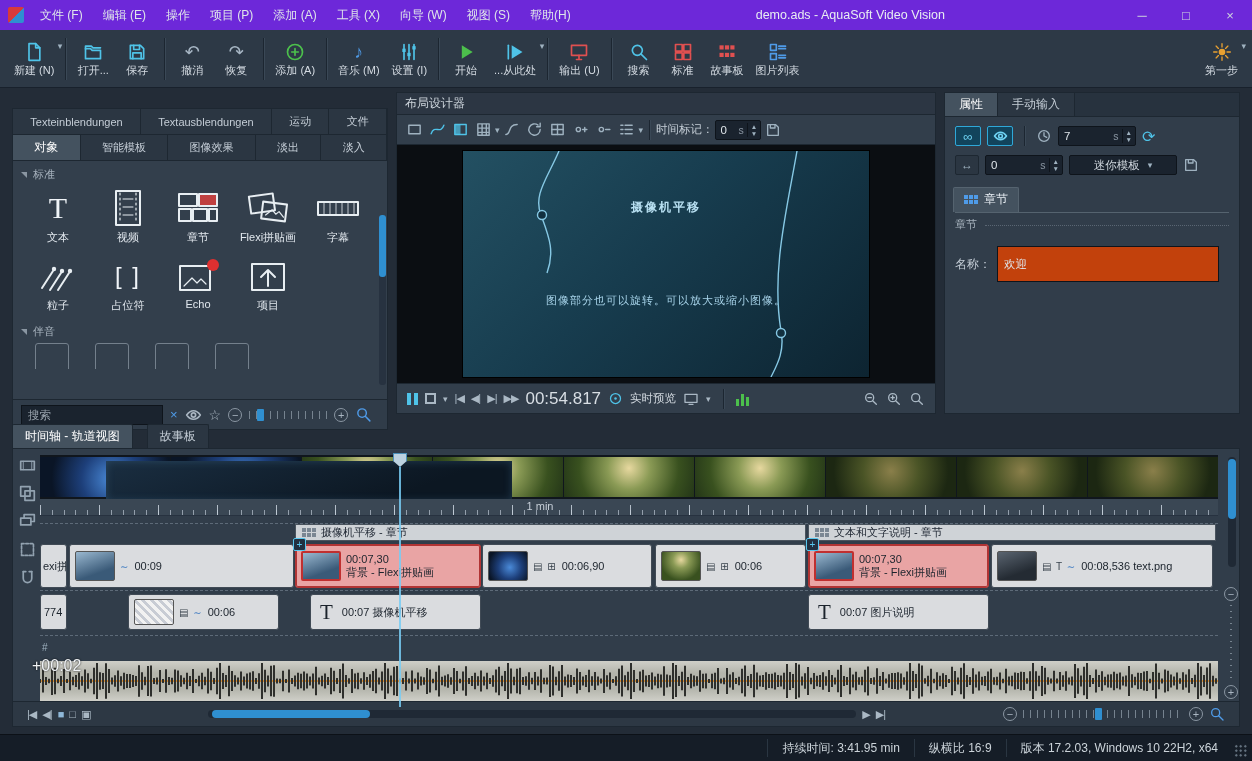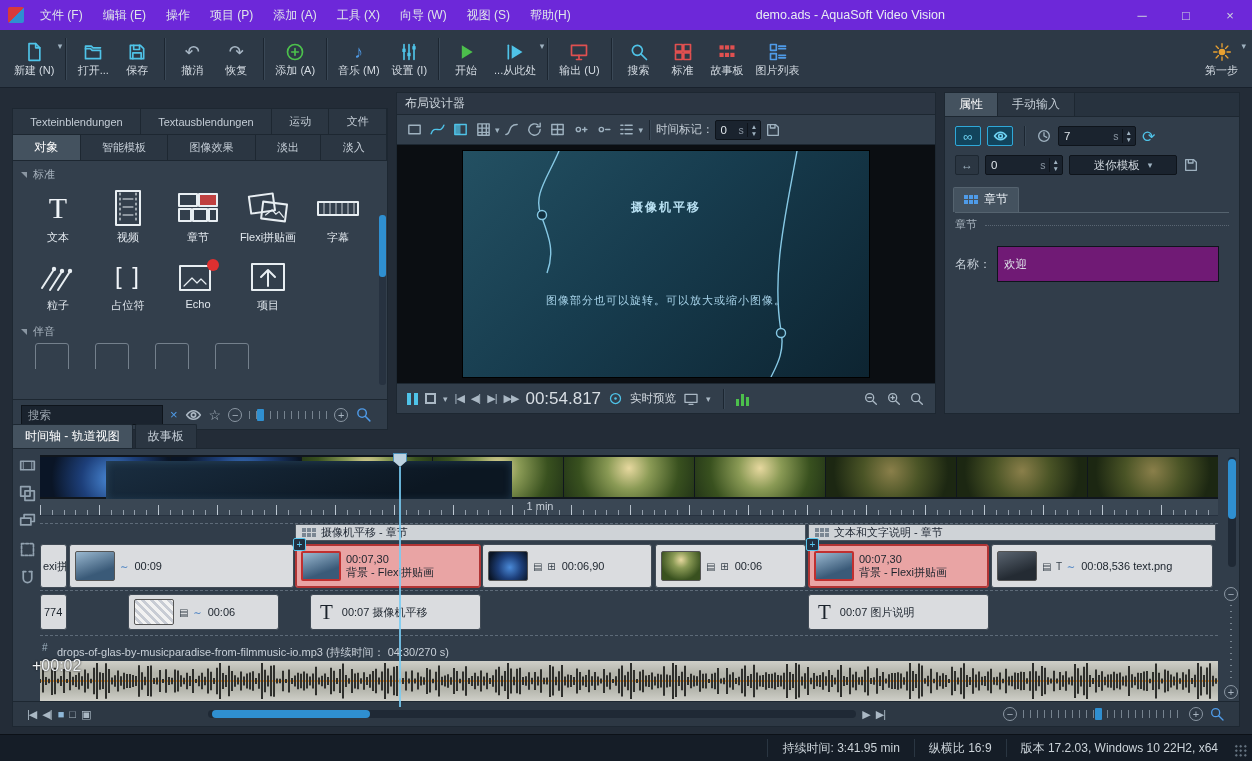--- a/index.html
+++ b/index.html
@@ -85,25 +85,25 @@
   .rp-tab.active{background:#44525f;color:#fff;}
   .rp-row{display:flex;align-items:center;gap:6px;padding:9px 10px 0;}
   .toggle-btn{width:26px;height:20px;background:#12445c;border:1px solid #2fa8d8;border-radius:2px;color:#6fd4f4;display:flex;align-items:center;justify-content:center;font-size:13px;}
   .plain-btn{width:24px;height:20px;display:flex;align-items:center;justify-content:center;color:#9fb2c0;background:#2b3642;border:1px solid #1d2731;border-radius:2px;}
   .dropdown{display:flex;align-items:center;gap:8px;height:20px;background:#1a232e;border:1px solid #0e141b;padding:0 7px;border-radius:2px;color:#cfd6dd;font-size:11.5px;}
   .rp-subtab{display:inline-flex;align-items:center;gap:6px;margin:12px 0 0 8px;padding:3px 10px 4px;background:#44525f;border:1px solid #55636f;border-bottom:none;color:#e6ecf2;font-size:12px;border-radius:2px 2px 0 0;}
   .mini-grid{display:grid;grid-template-columns:repeat(3,4px);grid-template-rows:repeat(2,4px);gap:1px;}
   .mini-grid i{background:#4f9be8;display:block;}
   .rp-dotted{display:flex;align-items:center;gap:8px;margin:0 10px;padding-top:4px;color:#a7b2bd;font-size:11px;border-top:1px solid #55636f;}
   .rp-dotted .leader{flex:1;border-bottom:1px dotted #5a6673;height:1px;margin-top:2px;}
-  .text-input{height:36px;background:#701a75;border:1px solid #0e141b;color:#dfe5ea;font-size:11.5px;padding:17px 6px;outline:none;}
+  .text-input{height:36px;background:#c2410c;border:1px solid #0e141b;color:#dfe5ea;font-size:11.5px;padding:17px 6px;outline:none;}
 
   
   #timeline{position:absolute;left:12px;top:424px;width:1228px;height:304px;}
-  .tl-tabs{display:flex;height:24px;gap:2px;}
+  .tl-tabs{display:flex;height:24px;gap:14px;}
   .tl-tab{padding:0 12px;display:flex;align-items:center;font-size:12px;background:#2b3642;border:1px solid #1d2731;border-bottom:none;color:#c4cdd6;border-radius:2px 2px 0 0;}
   .tl-tab.active{background:#44525f;color:#fff;}
   .tl-body{position:relative;height:279px;background:#313d4a;border:1px solid #1d2731;overflow:hidden;}
   .tl-tools{position:absolute;left:2px;top:8px;width:24px;display:flex;flex-direction:column;gap:11px;align-items:center;color:#92a2b0;}
   .strip{position:absolute;left:27px;top:6px;width:1178px;height:44px;background:#10161d;display:flex;gap:1px;padding:2px 0;}
   .thumb{flex:1;height:40px;}
   .thumb.slide{background:linear-gradient(160deg,#1a2e41,#0c1722 75%);box-shadow:inset 0 0 8px rgba(90,160,210,.25);}
   .thumb.flower{background:radial-gradient(circle at 55% 55%,#4a8ad8 0%,#1d3f7a 40%,#0a1526 80%);}
   .thumb.forest{background:radial-gradient(circle at 50% 28%,#e7d89f 0%,#8a9a55 30%,#39511f 70%,#243618 100%);}
   .thumb.dark{background:radial-gradient(circle at 50% 35%,#8a7f4a 0%,#4a5426 40%,#1c2712 82%);}
@@ -838,21 +838,20 @@
         <span class="time">00:07 摄像机平移</span>
       </div>
       <div class="clip short" style="left:795px;top:145px;width:181px">
         <span class="bigT">T</span>
         <span class="time">00:07 图片说明</span>
       </div>
 
       <div class="dashline" style="top:186px"></div>
 
       <div class="audio-hash"><span>#</span></div>
-      <div class="audio-label">drops-of-glas-by-musicparadise-from-filmmusic-io.mp3 (持续时间： 04:30/270 s)</div>
       <div class="audio-offset">+00:02</div>
       <div class="waveband">
         <div class="midline"></div>
         <svg width="1178" height="40" viewBox="0 0 1178 40" style="position:absolute;left:0;top:0">
           <path d="M0 18.0V22.0M3 8.4V31.6M6 15.9V24.1M9 17.7V22.3M12 5.9V34.1M15 6.8V33.2M18 17.7V22.3M21 15.0V25.0M24 7.9V32.1M27 17.9V22.1M30 10.8V29.2M33 15.7V24.3M36 14.0V26.0M39 11.6V28.4M42 15.3V24.7M45 8.4V31.6M48 12.3V27.7M51 17.8V22.2M54 6.7V33.3M57 2.0V38.0M60 11.3V28.7M63 12.0V28.0M66 2.3V37.7M69 7.9V32.1M72 16.4V23.6M75 14.3V25.7M78 9.5V30.5M81 15.2V24.8M84 11.8V28.2M87 12.9V27.1M90 13.1V26.9M93 14.0V26.0M96 14.9V25.1M99 4.3V35.7M102 11.3V28.7M105 15.8V24.2M108 5.1V34.9M111 4.5V35.5M114 17.1V22.9M117 16.5V23.5M120 9.0V31.0M123 17.9V22.1M126 8.2V31.8M129 16.1V23.9M132 16.7V23.3M135 8.4V31.6M138 9.4V30.6M141 14.3V25.7M144 16.8V23.2M147 11.7V28.3M150 15.1V24.9M153 7.9V32.1M156 17.9V22.1M159 14.7V25.3M162 11.8V28.2M165 15.7V24.3M168 7.4V32.6M171 10.7V29.3M174 16.9V23.1M177 6.7V33.3M180 2.0V38.0M183 12.1V27.9M186 14.1V25.9M189 4.7V35.3M192 10.0V30.0M195 14.2V25.8M198 16.6V23.4M201 10.6V29.4M204 15.4V24.6M207 12.4V27.6M210 11.4V28.6M213 10.3V29.7M216 17.0V23.0M219 12.2V27.8M222 2.0V38.0M225 8.7V31.3M228 14.4V25.6M231 4.8V35.2M234 4.2V35.8M237 17.4V22.6M240 17.7V22.3M243 9.8V30.2M246 18.0V22.0M249 8.6V31.4M252 16.9V23.1M255 14.4V25.6M258 11.7V28.3M261 12.7V27.3M264 10.5V29.5M267 12.5V27.5M270 15.4V24.6M273 12.5V27.5M276 5.7V34.3M279 16.5V23.5M282 14.8V25.2M285 12.4V27.6M288 16.0V24.0M291 6.8V33.2M294 9.8V30.2M297 17.0V23.0M300 7.9V32.1M303 2.6V37.4M306 14.1V25.9M309 17.2V22.8M312 8.0V32.0M315 12.6V27.4M318 11.8V28.2M321 17.3V22.7M324 11.3V28.7M327 16.0V24.0M330 13.3V26.7M333 9.9V30.1M336 7.7V32.3M339 16.4V23.6M342 10.5V29.5M345 2.0V38.0M348 7.4V32.6M351 14.4V25.6M354 5.7V34.3M357 5.0V35.0M360 17.6V22.4M363 16.9V23.1M366 10.6V29.4M369 17.5V22.5M372 9.5V30.5M375 17.5V22.5M378 11.4V28.6M381 15.5V24.5M384 16.2V23.8M387 6.9V33.1M390 8.6V31.4M393 17.7V22.3M396 10.8V29.2M399 4.4V35.6M402 15.7V24.3M405 14.4V25.6M408 13.2V26.8M411 16.2V23.8M414 6.9V33.1M417 9.9V30.1M420 17.7V22.3M423 10.4V29.6M426 5.3V34.7M429 17.1V22.9M432 14.9V25.1M435 11.8V28.2M438 15.3V24.7M441 9.6V30.4M444 15.5V24.5M447 11.7V28.3M450 16.9V23.1M453 14.3V25.7M456 8.6V31.4M459 5.7V34.3M462 14.8V25.2M465 9.9V30.1M468 2.0V38.0M471 7.5V32.5M474 15.7V24.3M477 7.7V32.3M480 6.7V33.3M483 16.1V23.9M486 15.3V24.7M489 11.3V28.7M492 16.7V23.3M495 10.9V29.1M498 15.6V24.4M501 8.3V31.7M504 16.8V23.2M507 16.6V23.4M510 4.0V36.0M513 5.6V34.4M516 15.7V24.3M519 10.2V29.8M522 4.1V35.9M525 15.6V24.4M528 13.6V26.4M531 14.0V26.0M534 15.9V24.1M537 7.6V32.4M540 11.0V29.0M543 15.5V24.5M546 13.9V26.1M549 8.8V31.2M552 15.3V24.7M555 10.9V29.1M558 15.4V24.6M561 17.6V22.4M564 7.9V32.1M567 14.2V25.8M570 11.6V28.4M573 17.9V22.1M576 15.2V24.8M579 7.8V32.2M582 4.6V35.4M585 14.3V25.7M588 10.8V29.2M591 2.0V38.0M594 9.0V31.0M597 17.9V22.1M600 10.6V29.4M603 8.8V31.2M606 14.5V25.5M609 13.9V26.1M612 11.6V28.4M615 15.5V24.5M618 12.7V27.3M621 13.5V26.5M624 5.3V34.7M627 13.5V26.5M630 14.2V25.8M633 2.1V37.9M636 3.9V36.1M639 15.0V25.0M642 10.8V29.2M645 4.7V35.3M648 16.1V23.9M651 12.7V27.3M654 14.5V25.5M657 15.2V24.8M660 9.2V30.8M663 12.8V27.2M666 12.5V27.5M669 17.9V22.1M672 12.7V27.3M675 11.8V28.2M678 7.1V32.9M681 17.4V22.6M684 16.7V23.3M687 6.9V33.1M690 13.5V26.5M693 11.3V28.7M696 17.0V23.0M699 15.7V24.3M702 7.8V32.2M705 4.5V35.5M708 15.0V25.0M711 12.9V27.1M714 3.8V36.2M717 11.6V28.4M720 14.6V25.4M723 14.0V26.0M726 11.2V28.8M729 13.1V26.9M732 12.8V27.2M735 11.6V28.4M738 14.0V26.0M741 14.6V25.4M744 11.7V28.3M747 2.9V37.1M750 11.1V28.9M753 13.0V27.0M756 2.0V38.0M759 3.6V36.4M762 15.6V24.4M765 12.3V27.7M768 6.0V34.0M771 16.8V23.2M774 11.9V28.1M777 14.8V25.2M780 13.9V26.1M783 11.3V28.7M786 15.3V24.7M789 9.1V30.9M792 13.9V26.1M795 16.4V23.6M798 8.7V31.3M801 4.1V35.9M804 15.1V24.9M807 15.9V24.1M810 6.8V33.2M813 13.4V26.6M816 10.8V29.2M819 16.2V23.8M822 15.7V24.3M825 8.7V31.3M828 5.6V34.4M831 17.0V23.0M834 16.2V23.8M837 7.3V32.7M840 14.9V25.1M843 11.1V28.9M846 17.4V22.6M849 13.3V26.7M852 12.1V27.9M855 12.1V27.9M858 11.2V28.8M861 12.4V27.6M864 16.2V23.8M867 10.5V29.5M870 2.0V38.0M873 10.0V30.0M876 13.1V26.9M879 2.6V37.4M882 4.6V35.4M885 17.3V22.7M888 14.7V25.3M891 7.8V32.2M894 17.7V22.3M897 11.3V28.7M900 14.7V25.3M903 12.2V27.8M906 13.9V26.1M909 17.9V22.1M912 5.8V34.2M915 10.1V29.9M918 16.6V23.4M921 6.7V33.3M924 2.2V37.8M927 13.9V26.1M930 16.0V24.0M933 7.3V32.7M936 13.6V26.4M939 10.4V29.6M942 15.7V24.3M945 14.9V25.1M948 10.6V29.4M951 7.8V32.2M954 16.2V23.8M957 15.8V24.2M960 11.4V28.6M963 17.7V22.3M966 7.7V32.3M969 15.5V24.5M972 14.8V25.2M975 11.6V28.4M978 11.9V28.1M981 10.8V29.2M984 11.0V29.0M987 17.3V22.7M990 10.2V29.8M993 2.0V38.0M996 10.2V29.8M999 14.7V25.3M1002 5.0V35.0M1005 6.8V33.2M1008 16.3V23.7M1011 17.5V22.5M1014 9.7V30.3M1017 17.6V22.4M1020 11.1V28.9M1023 14.2V25.8M1026 10.2V29.8M1029 16.6V23.4M1032 15.6V24.4M1035 3.1V36.9M1038 7.2V32.8M1041 14.6V25.4M1044 5.8V34.2M1047 2.0V38.0M1050 13.9V26.1M1053 17.1V22.9M1056 8.4V31.6M1059 13.9V26.1M1062 10.2V29.8M1065 15.8V24.2M1068 13.5V26.5M1071 13.2V26.8M1074 10.7V29.3M1077 12.7V27.3M1080 11.5V28.5M1083 15.5V24.5M1086 14.6V25.4M1089 5.0V35.0M1092 13.2V26.8M1095 15.8V24.2M1098 11.7V28.3M1101 11.9V28.1M1104 10.4V29.6M1107 10.0V30.0M1110 17.7V22.3M1113 11.0V29.0M1116 2.4V37.6M1119 11.8V28.2M1122 17.5V22.5M1125 8.4V31.6M1128 9.7V30.3M1131 13.5V26.5M1134 15.6V24.4M1137 11.5V28.5M1140 17.2V22.8M1143 11.2V28.8M1146 13.4V26.6M1149 8.2V31.8M1152 16.9V23.1M1155 13.8V26.2M1158 2.0V38.0M1161 5.5V34.5M1164 14.0V26.0M1167 6.4V33.6M1170 2.3V37.7M1173 14.8V25.2M1176 17.3V22.7" stroke="#2e2f2c" stroke-width="2" fill="none"></path>
         </svg>
       </div>
 
       <div class="playhead-handle"></div>
       <div class="playhead-line"></div>

